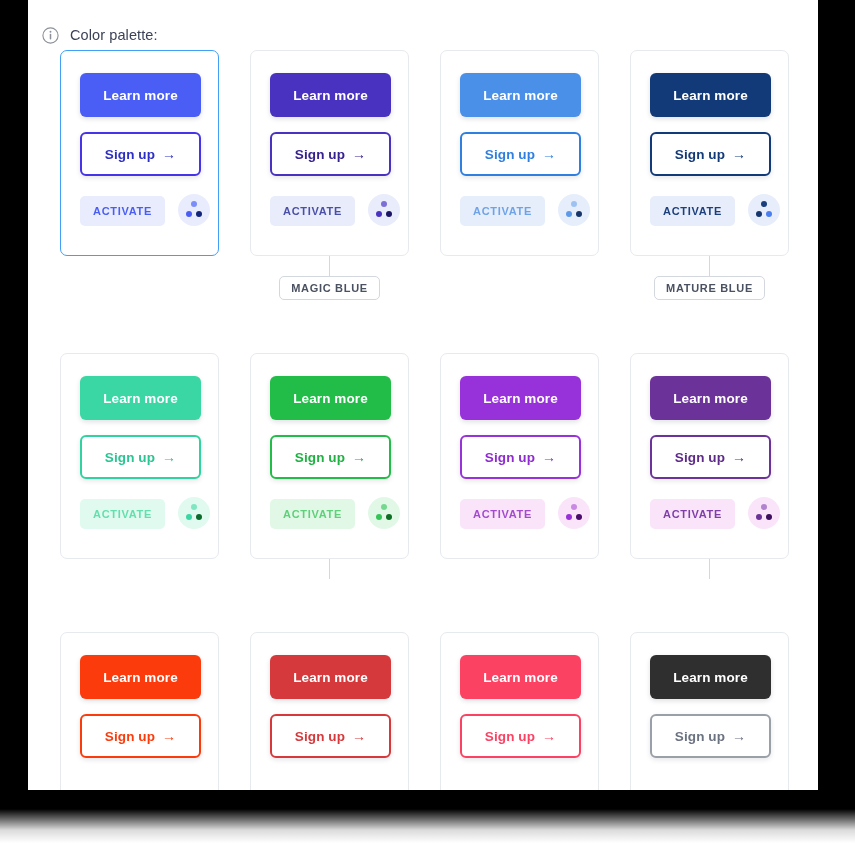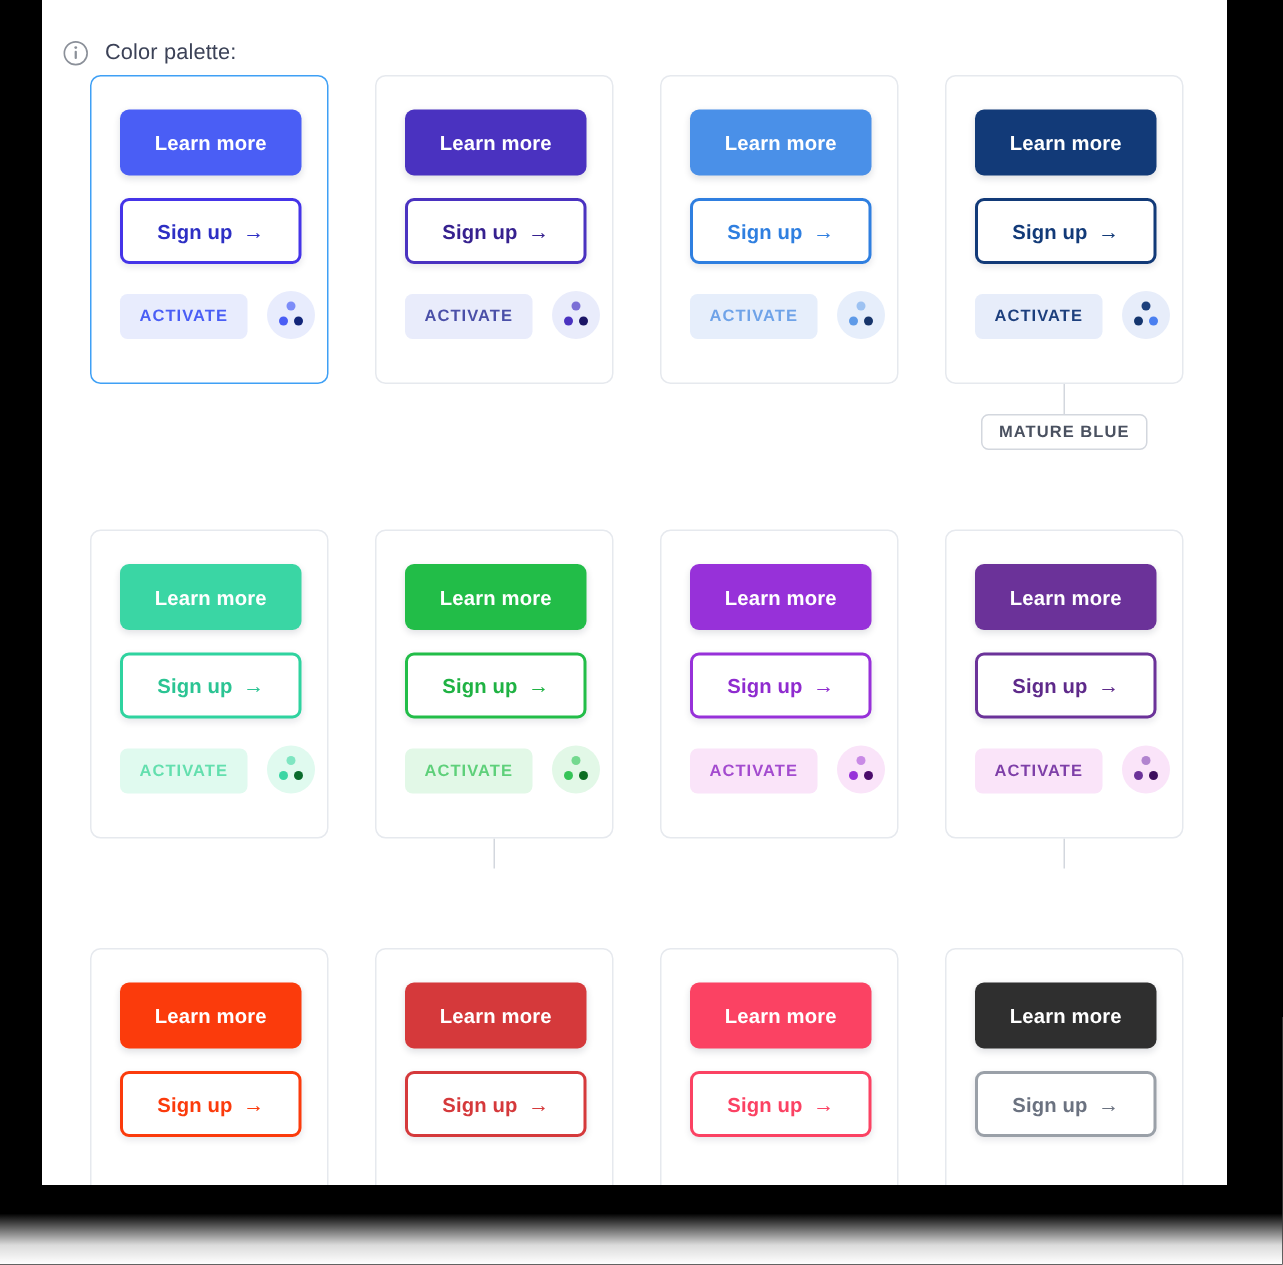--- a/index.html
+++ b/index.html
@@ -248,20 +248,24 @@
               </button>
               <div class="chip-row">
                 <div class="chip" style="background: rgb(233, 236, 251); color: rgb(74, 79, 168);">ACTIVATE</div>
                 <div class="dots" style="background: rgb(233, 236, 251);">
                   <i class="d1" style="background: rgb(123, 111, 214);"></i>
                   <i class="d2" style="background: rgb(74, 50, 192);"></i>
                   <i class="d3" style="background: rgb(27, 21, 102);"></i>
                 </div>
               </div>
             </div>
+            <div class="connector">
+              <div class="conn-line"></div>
+              <div class="tag">MAGIC BLUE</div>
+            </div>
           </div>
           <div class="cell">
             <div class="card">
               <button class="btn-solid" style="background: rgb(74, 144, 232); color: rgb(255, 255, 255);">Learn more</button>
               <button class="btn-outline" style="border-color: rgb(47, 127, 224); color: rgb(47, 127, 224);">
                 <span>Sign up</span>
                 <span class="arrow">→</span>
               </button>
               <div class="chip-row">
                 <div class="chip" style="background: rgb(230, 238, 251); color: rgb(111, 163, 232);">ACTIVATE</div>

